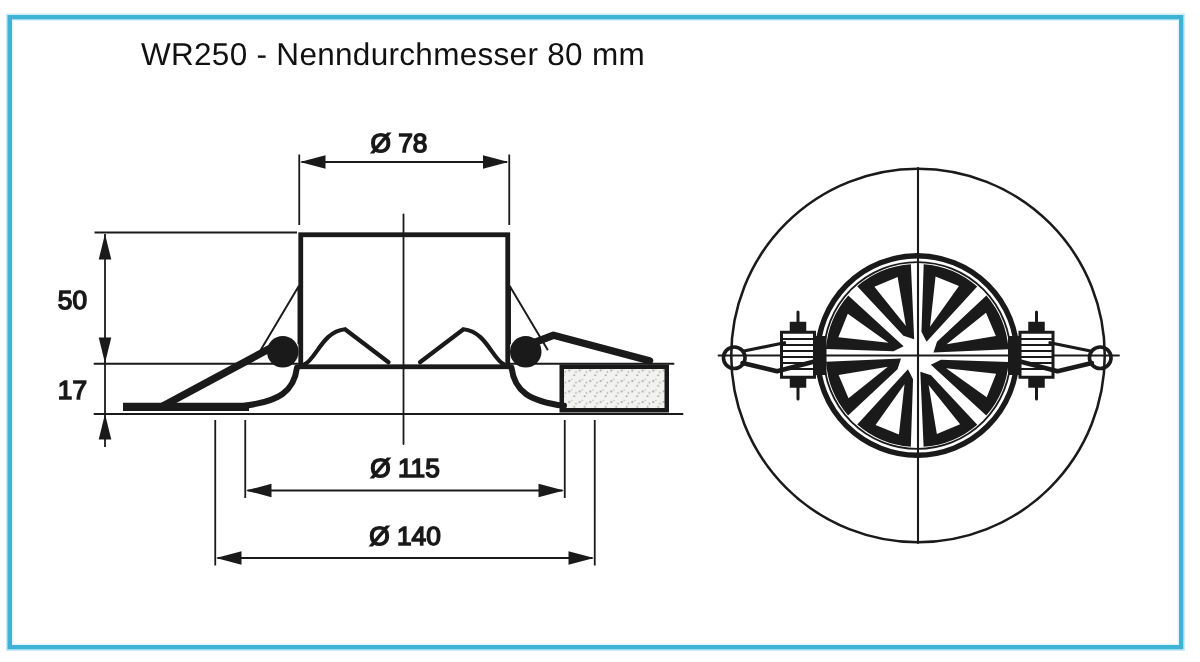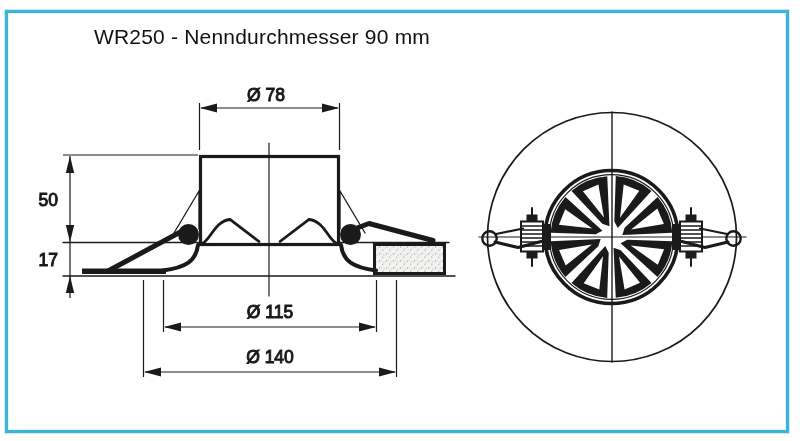--- a/index.html
+++ b/index.html
@@ -33,21 +33,21 @@
     font-family:"Liberation Sans", sans-serif;
     fill:#161616;
   }
   .dimtxt{font-size:17.5px;}
 </style>
 </head>
 <body>
 
 <div class="frame"></div>
 
-<div class="title">WR250 - Nenndurchmesser 90 mm</div>
+<div class="title">WR250 - Nenndurchmesser 80 mm</div>
 
 <svg class="drawing" width="800" height="441" viewBox="0 0 800 441">
   <defs>
     <pattern id="stip" width="7" height="7" patternUnits="userSpaceOnUse">
       <rect width="7" height="7" fill="#f2f2f0"></rect>
       <circle cx="1.5" cy="2" r="0.7" fill="#a8a8a8"></circle>
       <circle cx="4.8" cy="5.2" r="0.6" fill="#9c9c9c"></circle>
       <circle cx="3.2" cy="0.9" r="0.5" fill="#b5b5b5"></circle>
       <circle cx="6" cy="3" r="0.55" fill="#ababab"></circle>
     </pattern>

